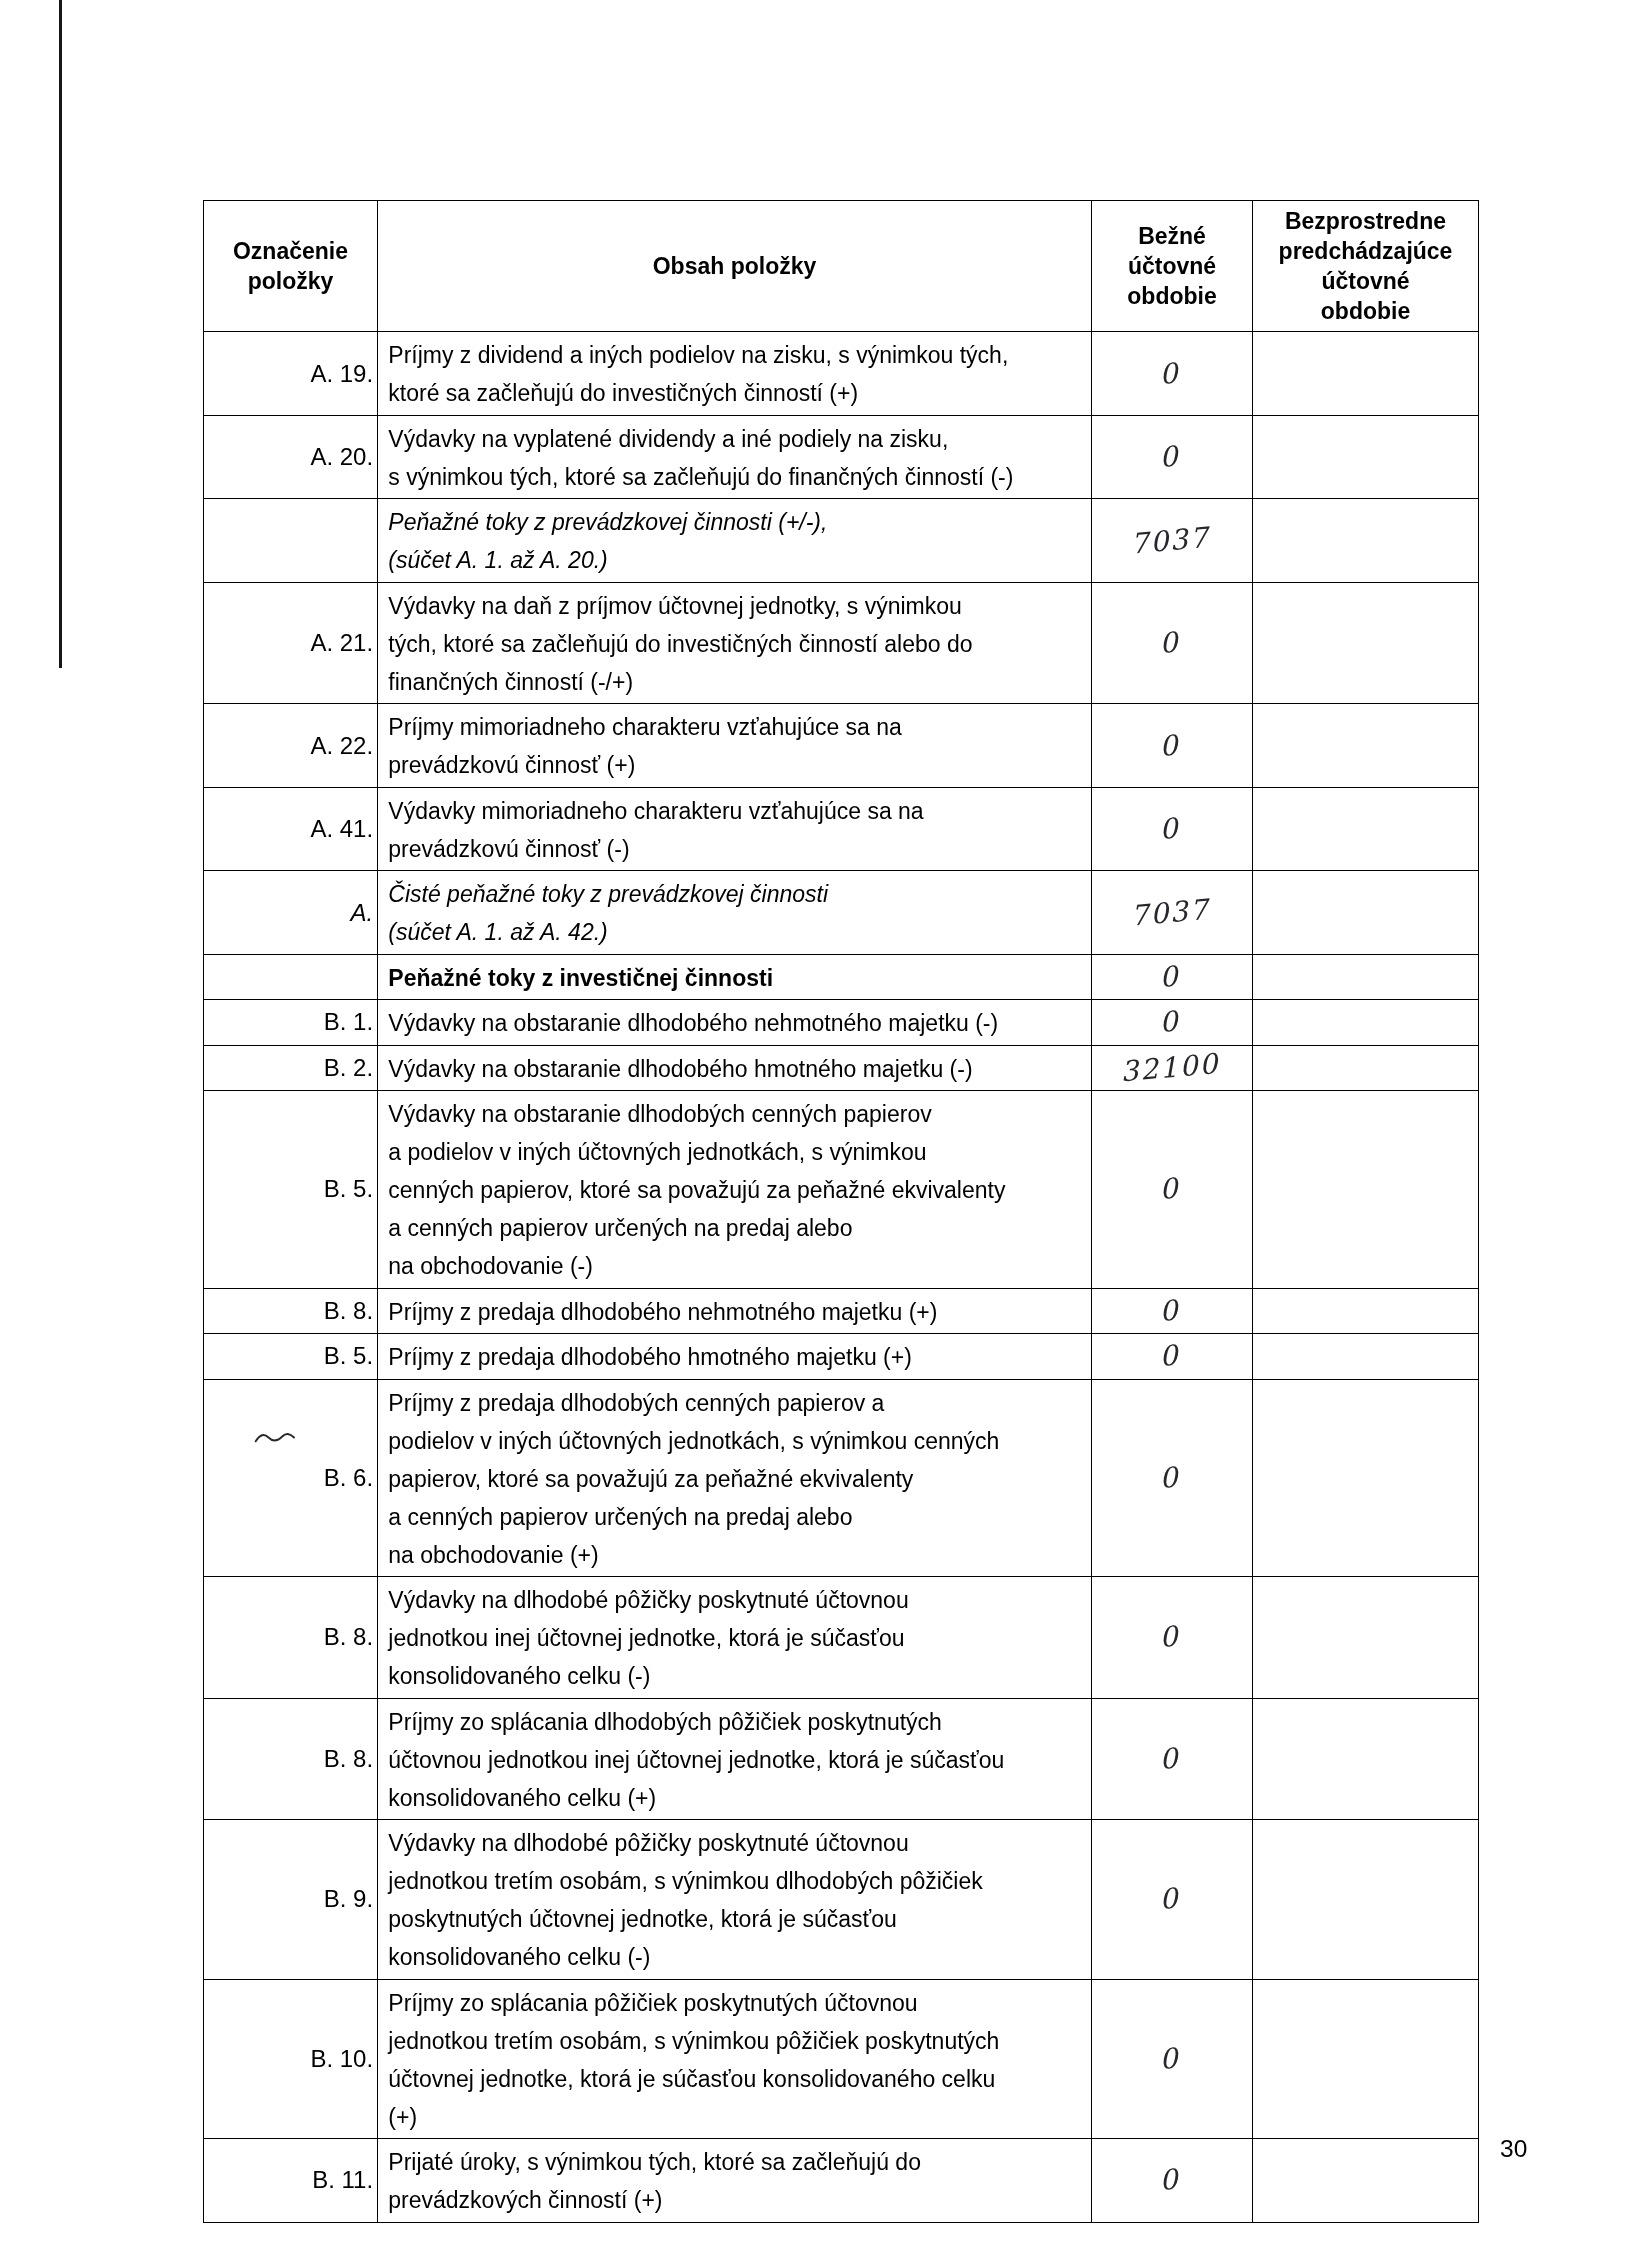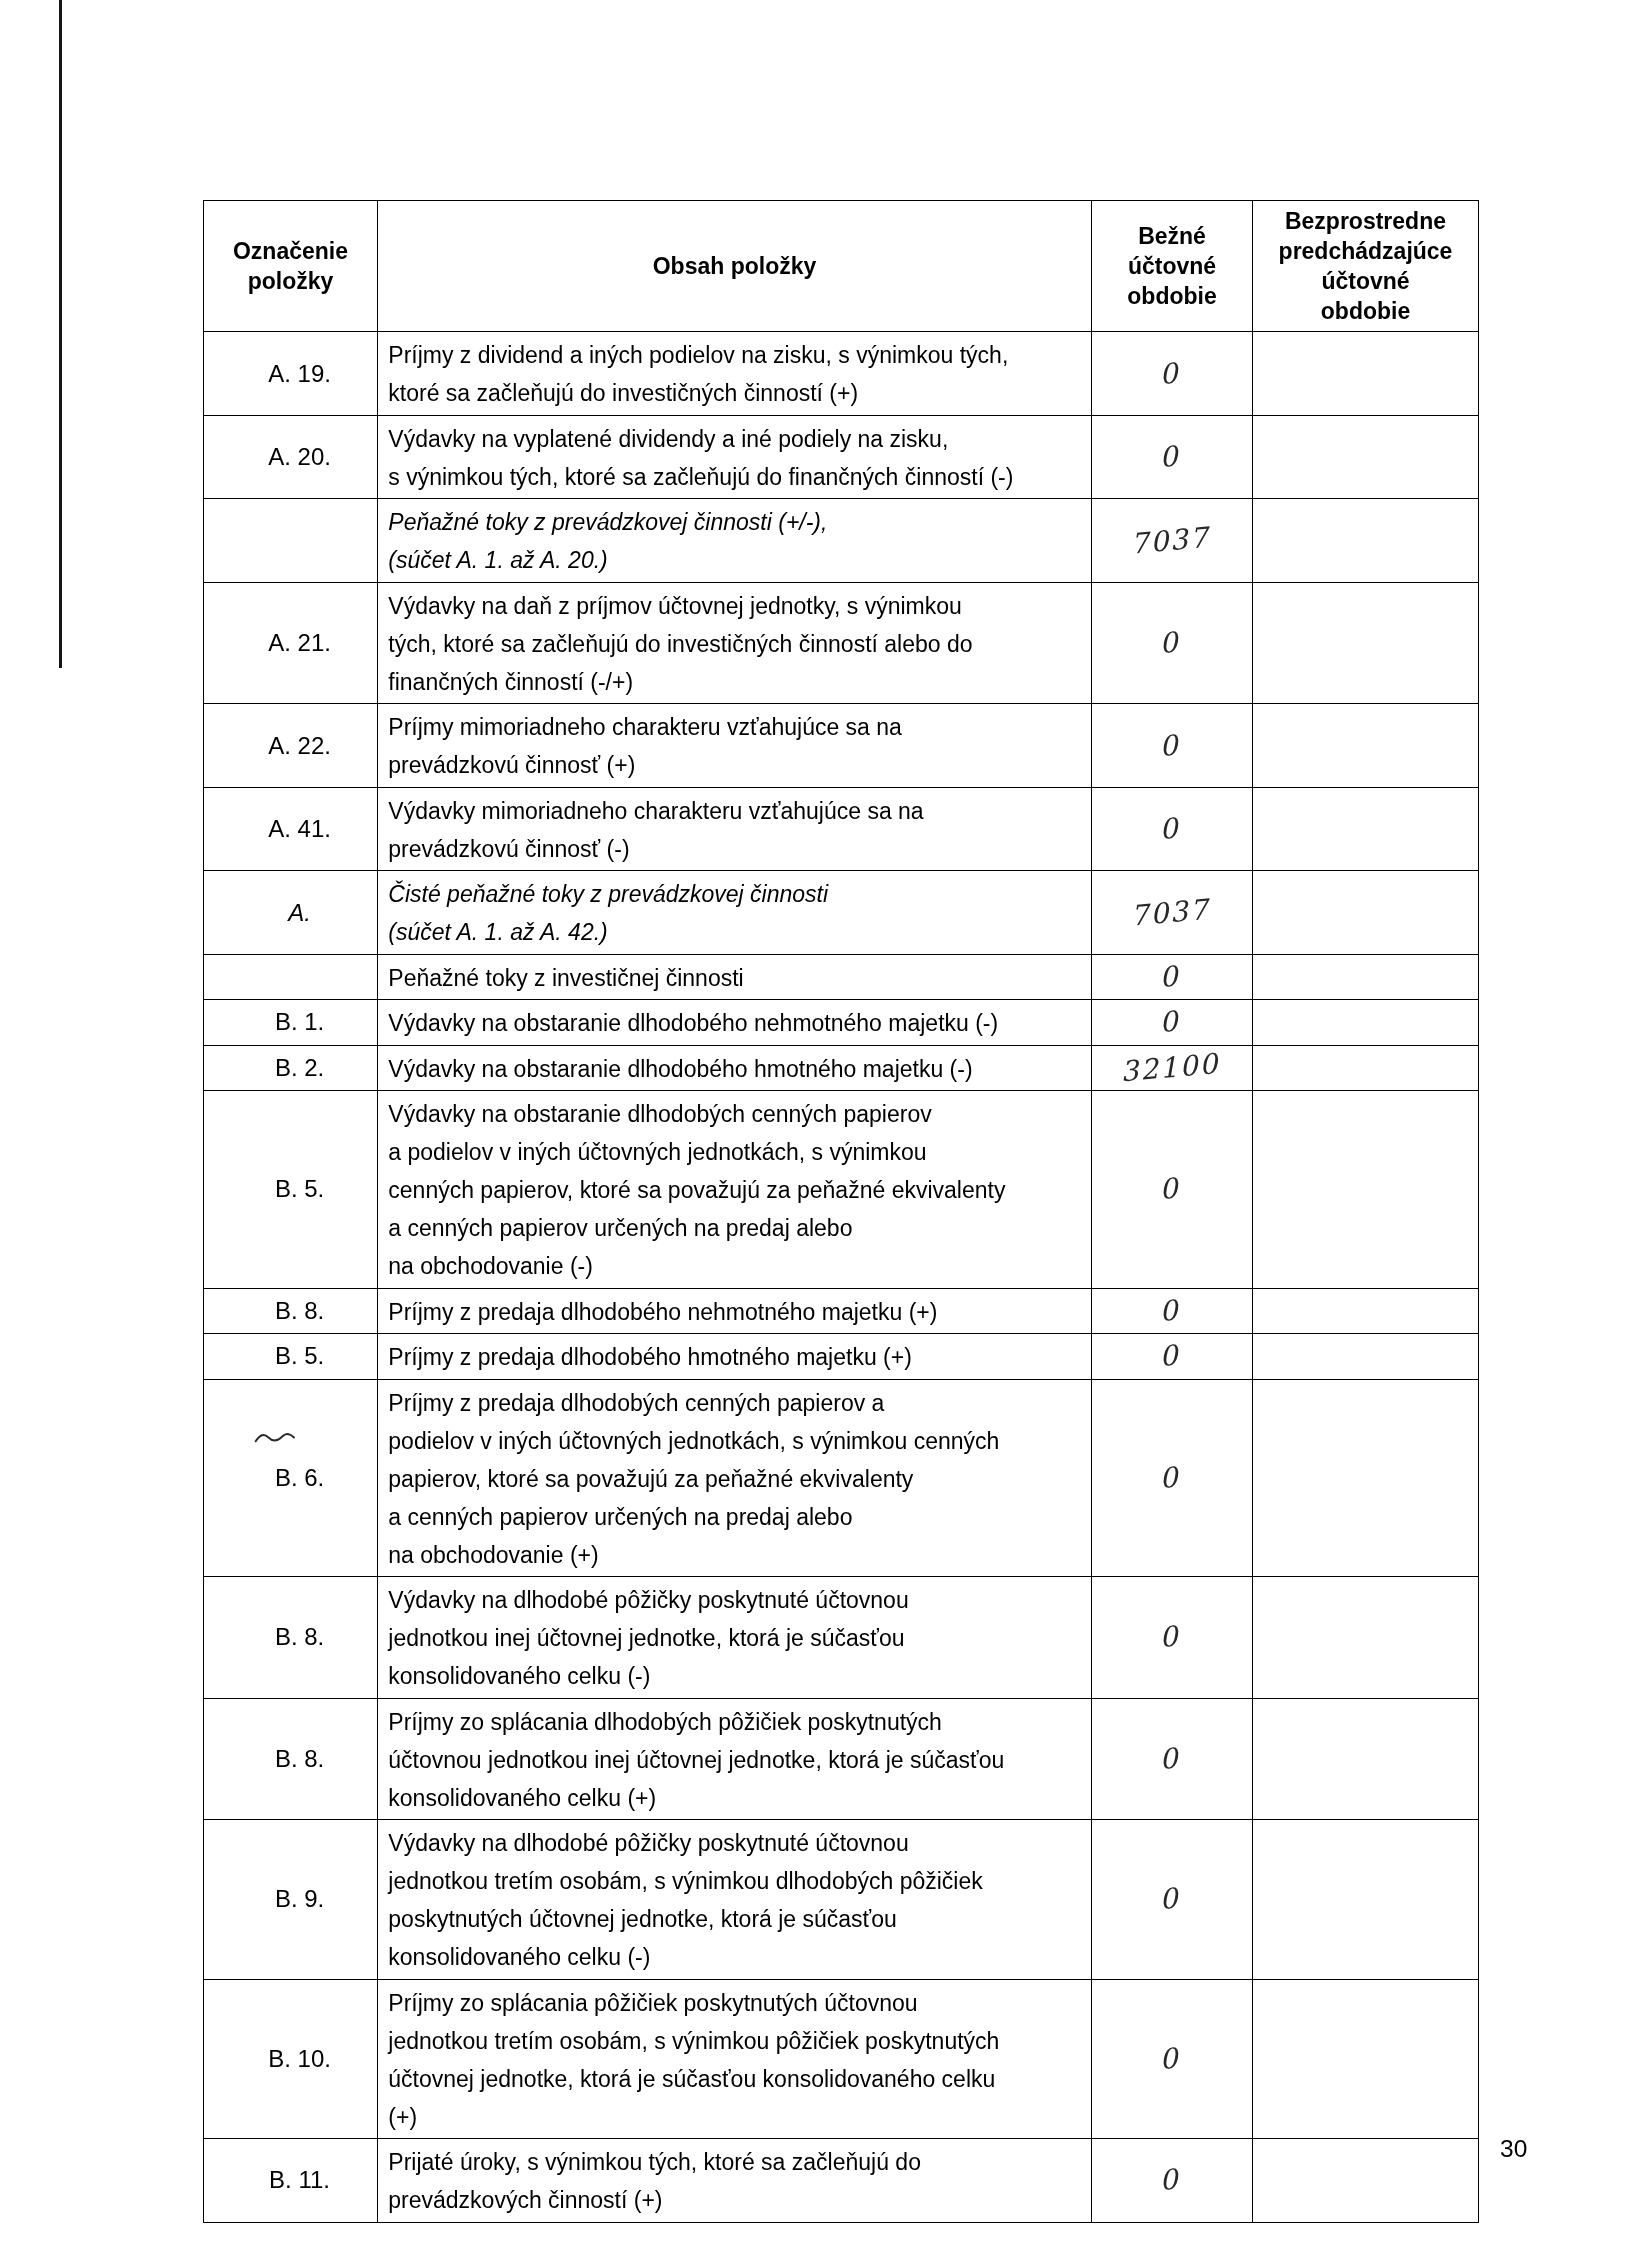--- a/index.html
+++ b/index.html
@@ -40,21 +40,21 @@
     font-weight: bold;
     font-size: 23px;
     line-height: 30px;
     text-align: center;
     vertical-align: middle;
     white-space: pre-line;
     padding: 5.2px 3.9px;
   }
   .col-id {
     font-size: 24px;
-    text-align: center;
+    text-align: right;
     vertical-align: middle;
     padding: 3.9px 3.9px 3.9px 22px;
   }
   .col-text {
     font-size: 23px;
     line-height: 38px;
     vertical-align: bottom;
     white-space: pre-line;
     padding: 3.9px 6.5px 2.6px 10.3px;
   }
@@ -62,21 +62,21 @@
     text-align: center;
     vertical-align: middle;
     padding: 1.3px;
   }
   tr.bold-italic .col-text,
   tr.bold-italic .col-id {
     font-weight: normal;
     font-style: italic;
   }
   tr.bold .col-text {
-    font-weight: normal;
+    font-weight: bold;
   }
   .handwriting {
     font-family: "DejaVu Serif", serif;
     font-style: italic;
     font-size: 28px;
     line-height: 28px;
     color: #26262b;
     display: inline-block;
     transform: rotate(-5deg) skewX(-4deg);
     letter-spacing: 1.9px;

